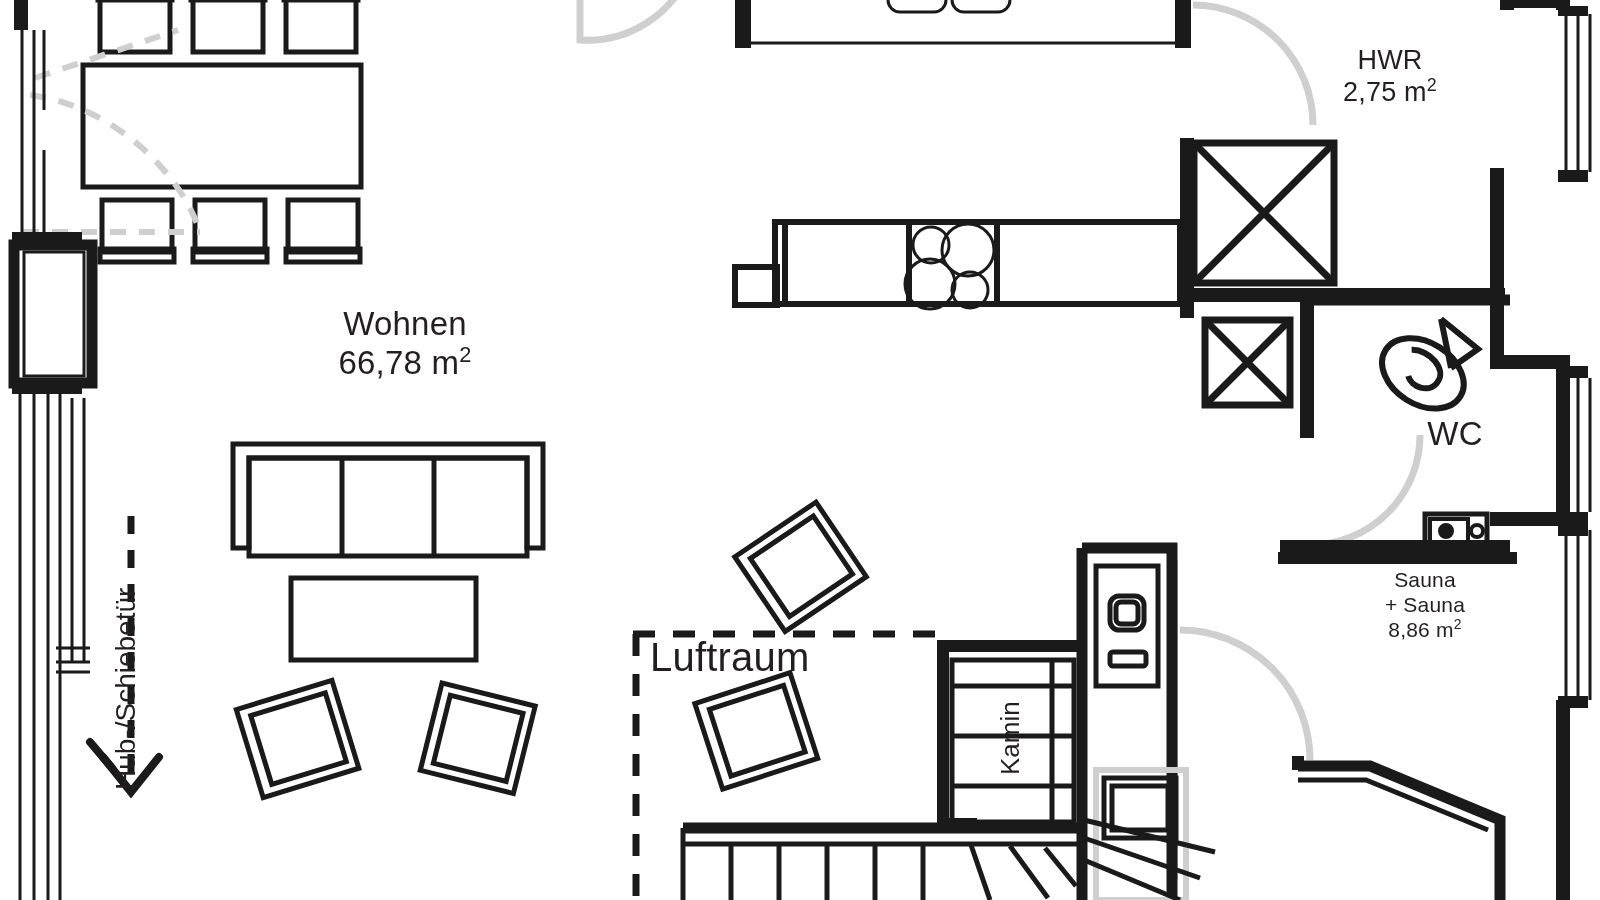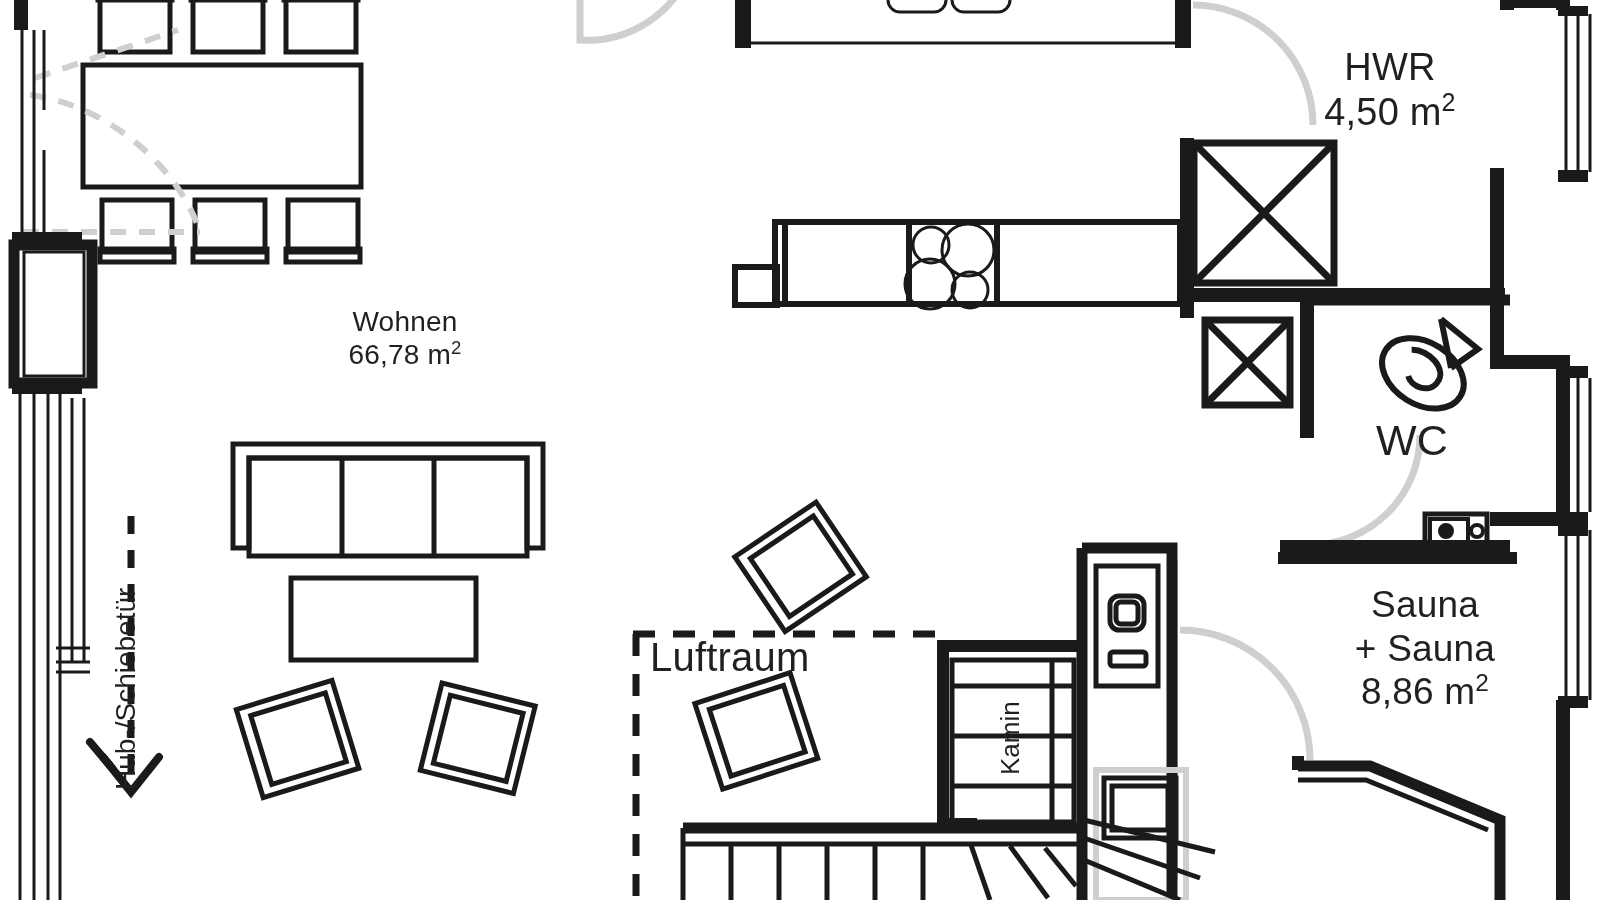--- a/index.html
+++ b/index.html
@@ -16,24 +16,24 @@
     color:#231f20;
     font-family:"Liberation Sans", sans-serif;
     font-weight:400;
     line-height:1.18;
     text-align:center;
     white-space:nowrap;
     letter-spacing:0.2px;
   }
   .room-label .nm{display:block;}
   .room-label .ar{display:block;}
-  .lbl-wohnen{left:245px;top:305px;width:320px;font-size:28px;}
-  .lbl-hwr{left:1255px;top:45px;width:270px;font-size:38px;}
-  .lbl-wc{left:1297px;top:415px;width:230px;font-size:43px;}
-  .lbl-sauna{left:1280px;top:583px;width:290px;font-size:37px;}
+  .lbl-wohnen{left:245px;top:305px;width:320px;font-size:33px;}
+  .lbl-hwr{left:1255px;top:45px;width:270px;font-size:27px;}
+  .lbl-wc{left:1340px;top:415px;width:230px;font-size:33px;}
+  .lbl-sauna{left:1280px;top:568px;width:290px;font-size:21px;}
   .lbl-luftraum{left:650px;top:634px;width:270px;font-size:40px;text-align:left;}
   .vert-label{
     position:absolute;
     color:#231f20;
     font-family:"Liberation Sans", sans-serif;
     white-space:nowrap;
     transform-origin:0 0;
   }
   .lbl-hub{left:110px;top:790px;font-size:28px;transform:rotate(-90deg);}
   .lbl-kamin{left:995px;top:775px;font-size:26px;transform:rotate(-90deg);}
@@ -371,21 +371,21 @@
 
   </svg>
 
   <div class="room-label lbl-wohnen">
     <span class="nm">Wohnen</span>
     <span class="ar"><span>66,78 m</span><span class="sup">2</span></span>
   </div>
 
   <div class="room-label lbl-hwr">
     <span class="nm">HWR</span>
-    <span class="ar"><span>4,50 m</span><span class="sup">2</span></span>
+    <span class="ar"><span>2,75 m</span><span class="sup">2</span></span>
   </div>
 
   <div class="room-label lbl-wc">
     <span class="nm">WC</span>
   </div>
 
   <div class="room-label lbl-sauna">
     <span class="nm">Sauna</span>
     <span class="nm">+ Sauna</span>
     <span class="ar"><span>8,86 m</span><span class="sup">2</span></span>

